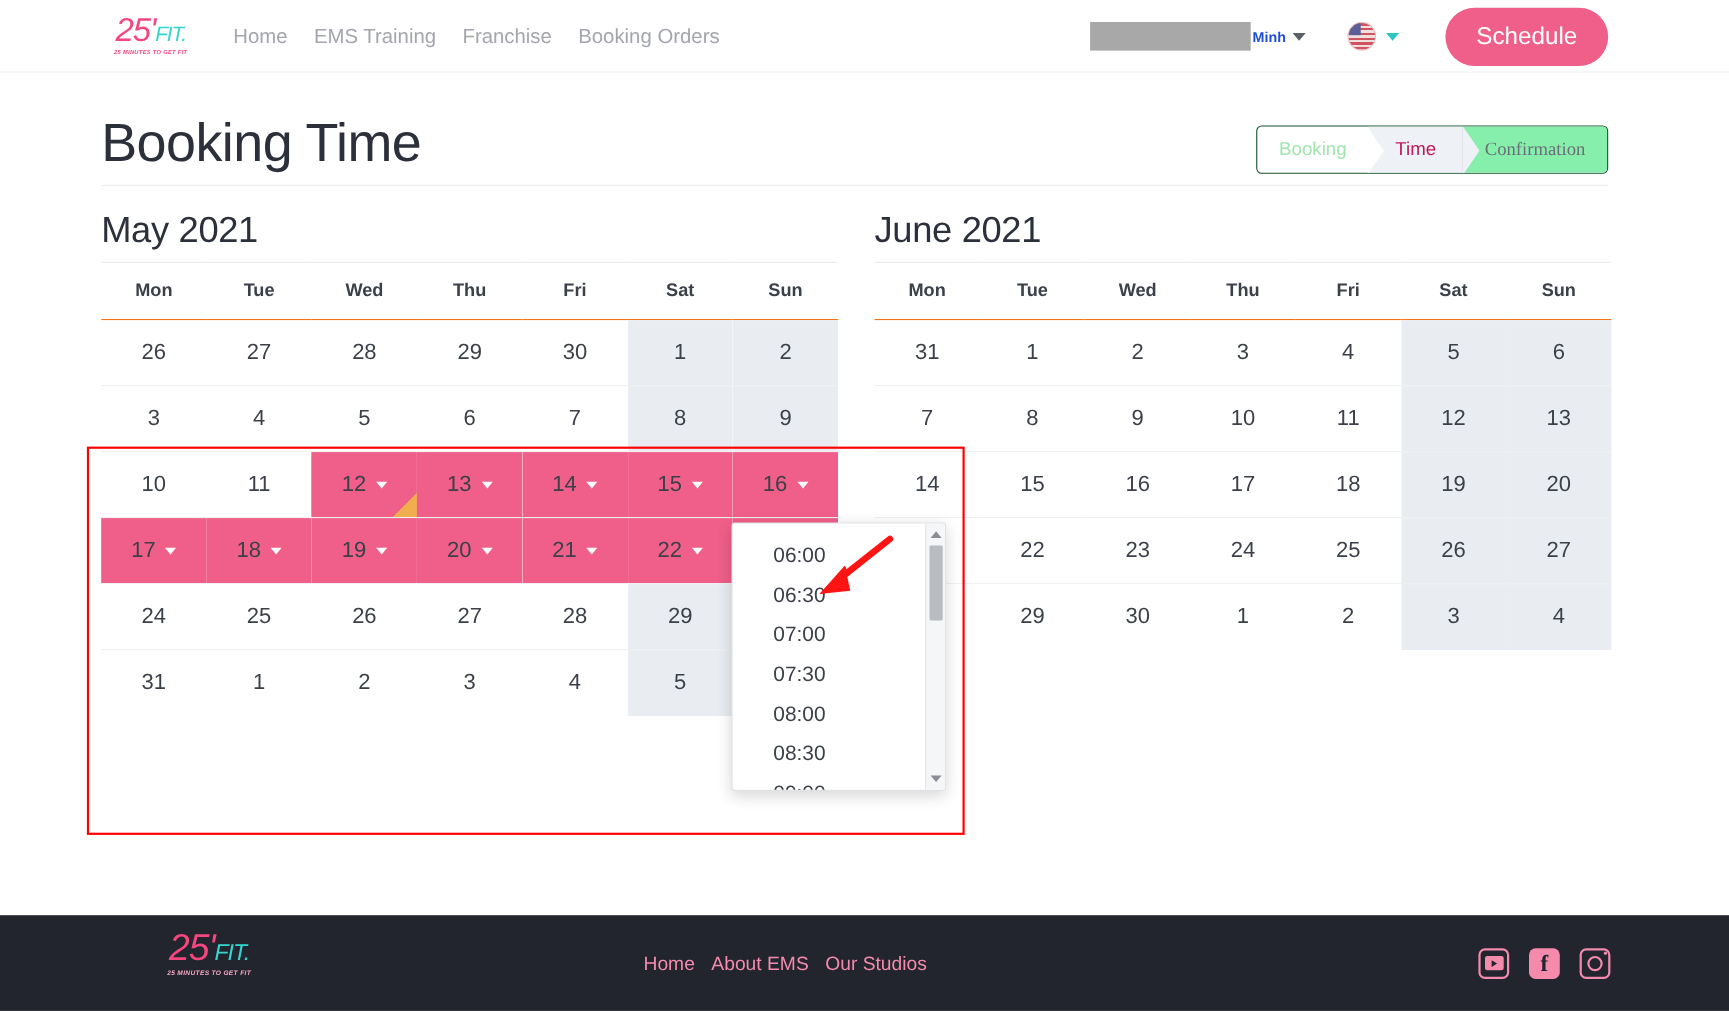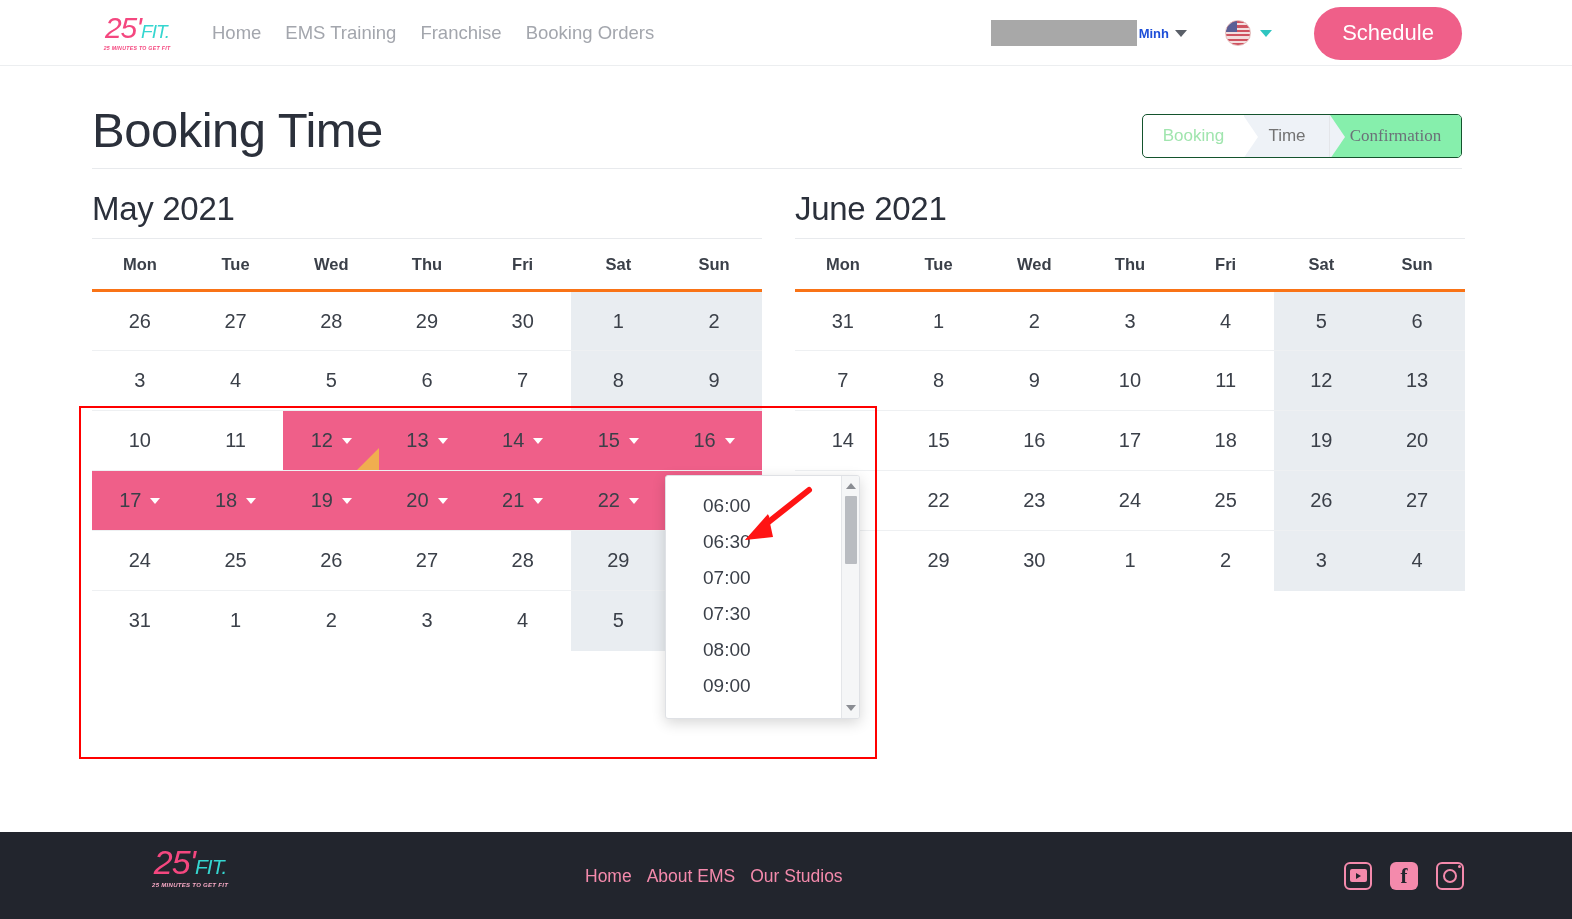--- a/index.html
+++ b/index.html
@@ -103,21 +103,21 @@
     border: 1px solid #14532d; border-radius: 5px;
     background: #ffffff;
     display: flex; overflow: hidden;
   }
   .step {
     flex: 1; display: flex; align-items: center; justify-content: center;
     font-size: 17px; position: relative;
   }
   .step-booking { color: #a0e5ae; flex: 0 0 101px; }
   .step-time {
-    color: #737373; background: #eef2f7; flex: 0 0 86px;
+    color: #be185d; background: #eef2f7; flex: 0 0 86px;
   }
   .step-time::before {
     content: ""; position: absolute; left: -1px; top: 0;
     width: 0; height: 0;
     border-top: 22px solid transparent; border-bottom: 22px solid transparent;
     border-left: 15px solid #ffffff;
   }
   .step-time::after {
     content: ""; position: absolute; right: -15px; top: 0;
     width: 0; height: 0; z-index: 2;
@@ -144,21 +144,21 @@
     font-size: 33px; font-weight: 300; color: #2b303b;
     padding-bottom: 10px; letter-spacing: -0.3px;
   }
   table.cal-table {
     width: 670px; border-collapse: collapse; table-layout: fixed;
   }
   table.cal-table th {
     font-size: 16.5px; font-weight: bold; color: #3b4049;
     height: 52px; text-align: center;
     border-top: 1px solid #e8eaed;
-    border-bottom: 3px solid #f97316;
+    border-bottom: 1px solid #f97316;
   }
   table.cal-table td {
     height: 60px; text-align: center;
     font-size: 20px; color: #3b4049; font-weight: 400;
     border-bottom: 1px solid #eef0f2;
     position: relative;
   }
   td.muted { color: #c9ccd1; }
   td.weekend { background: #e9edf1; }
   tr:last-child td { border-bottom: none; }
@@ -511,20 +511,21 @@
   </table>
 </div>
 
 <div class="time-dd">
   <div class="time-list">
     <div class="time-item">06:00</div>
     <div class="time-item">06:30</div>
     <div class="time-item">07:00</div>
     <div class="time-item">07:30</div>
     <div class="time-item">08:00</div>
+    <div class="time-item">08:30</div>
     <div class="time-item">09:00</div>
   </div>
   <div class="dd-scroll">
     <div class="dd-arrow up"></div>
     <div class="dd-thumb"></div>
     <div class="dd-arrow down"></div>
   </div>
 </div>
 
 <div class="annot-box"></div>

